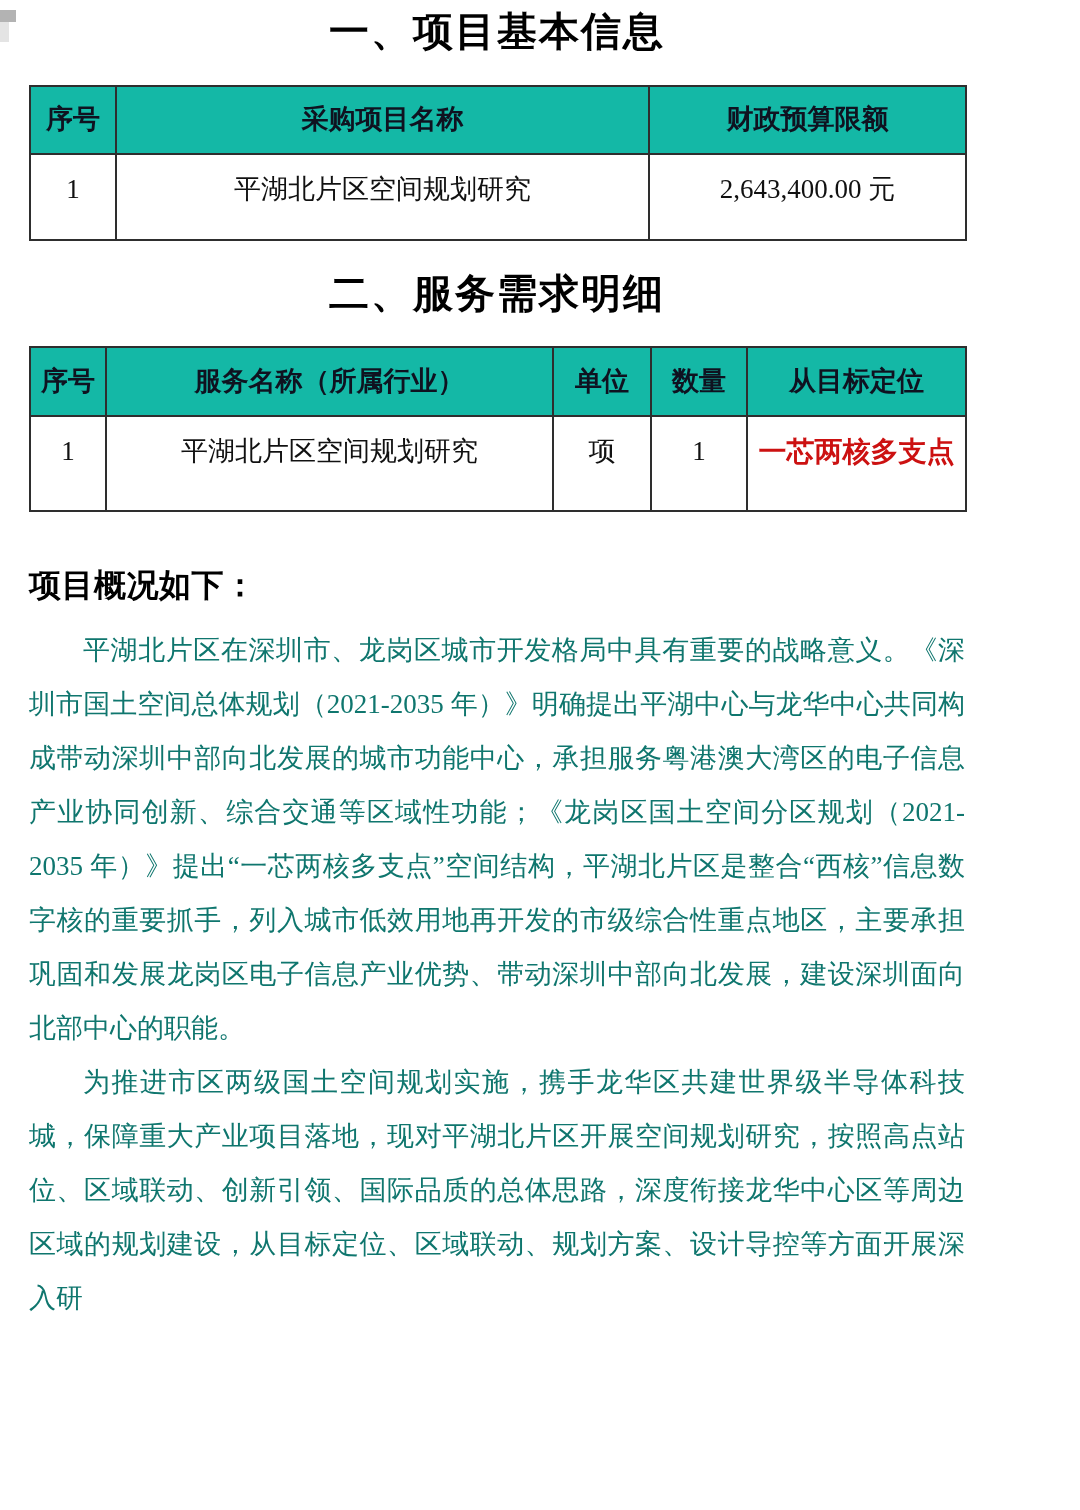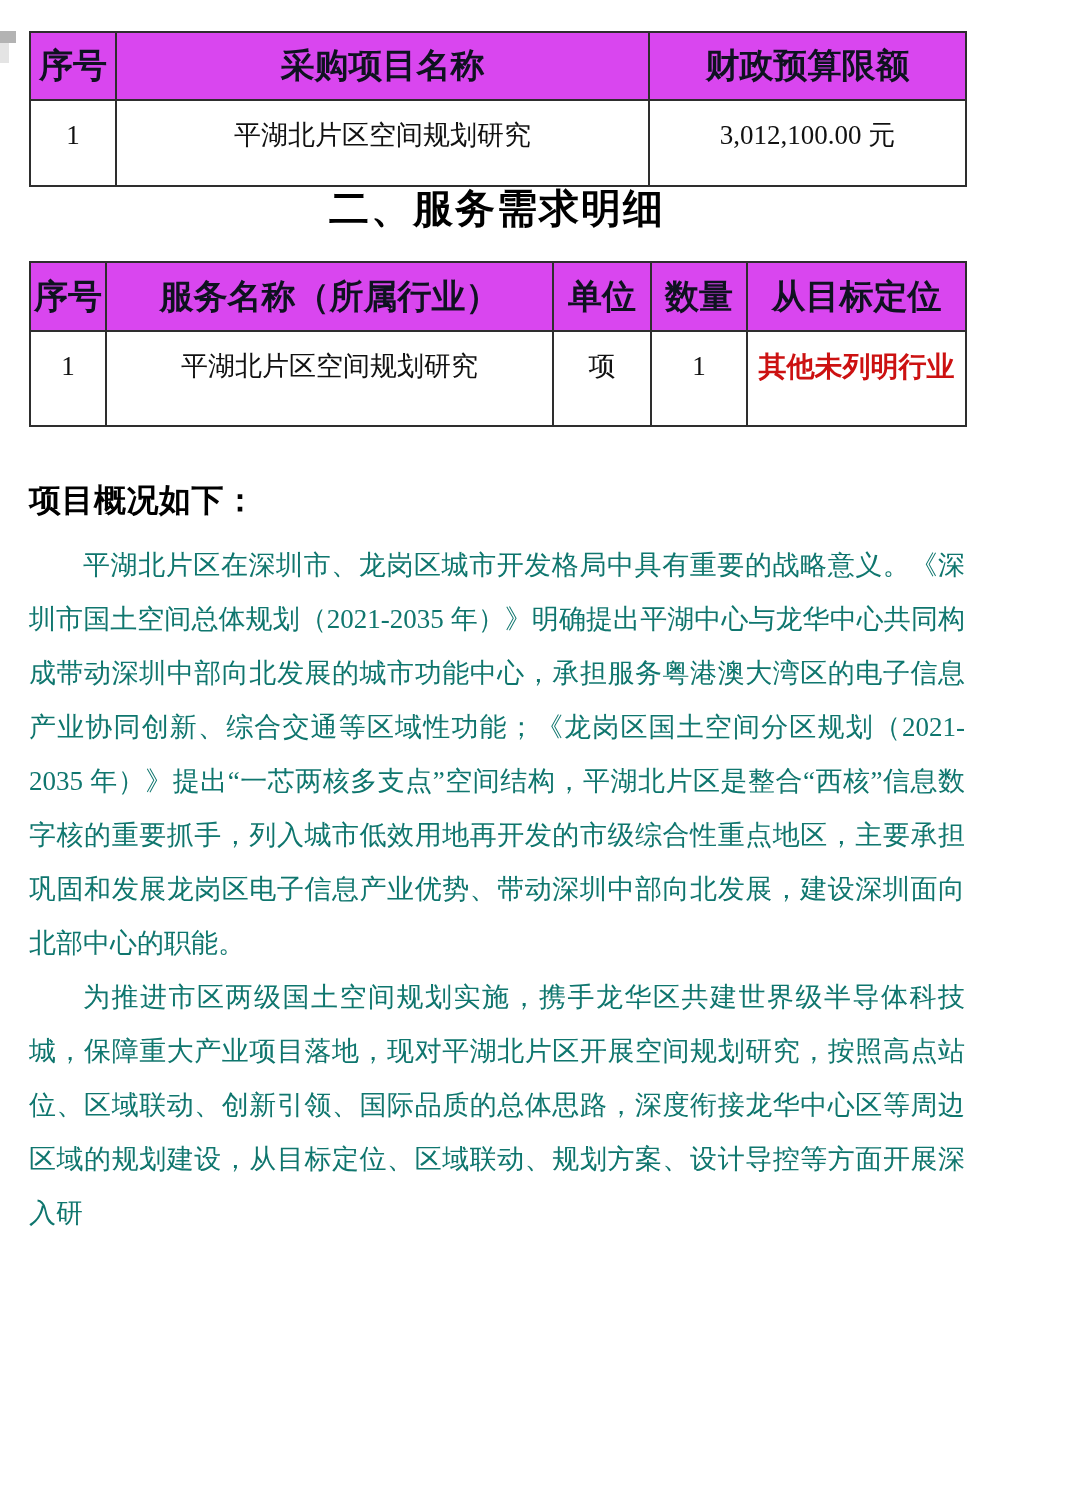--- a/index.html
+++ b/index.html
@@ -7,29 +7,29 @@
        font-family:"Liberation Serif","DejaVu Serif",serif;}
   .page{position:relative;box-sizing:border-box;width:1080px;height:1510px;
         padding:0 115px 0 29px;background:#ffffff;}
   .artifact{position:absolute;left:0;top:0;width:16px;height:12px;background:#b3b3b3;}
   .artifact::after{content:"";position:absolute;left:0;top:12px;width:9px;height:20px;background:#e4e4e4;}
 
   h1.sec-title{margin:0;text-align:center;color:#000;
        font-family:"Liberation Serif","DejaVu Serif",serif;
        font-weight:bold;font-size:40px;line-height:44px;letter-spacing:2px;}
   #sec1-title{margin-top:10px;}
-  #sec2-title{}
+  #sec2-title{margin-top:31px;}
 
   table{border-collapse:collapse;table-layout:fixed;width:936px;}
   .t1{margin-top:31px;}
   .t2{margin-top:30px;}
   th,td{border:2px solid #2e2e2e;text-align:center;overflow:hidden;padding:0;}
-  th{background:#d946ef;color:#0f1220;vertical-align:middle;height:66px;
+  th{background:#14b8a6;color:#0f1220;vertical-align:middle;height:66px;
      font-family:"Liberation Sans","DejaVu Sans",sans-serif;
-     font-weight:bold;font-size:34px;line-height:1.1;}
+     font-weight:bold;font-size:27px;line-height:1.1;}
   .t2 th{height:67px;}
   td{vertical-align:top;padding-top:20px;color:#111;
      font-family:"Liberation Serif","DejaVu Serif",serif;
      font-size:27px;line-height:1.1;}
   .t1 td{height:64px;}
   .t2 td{height:73px;}
   td.red{color:#cc1111;font-weight:bold;font-size:28px;
      font-family:"Liberation Sans","DejaVu Sans",sans-serif;}
 
   h2.overview-heading{margin:51px 0 12px;color:#000;
@@ -39,39 +39,40 @@
      font-size:27px;line-height:54px;text-align:justify;text-indent:2em;}
   p.body-par + p.body-par{margin-top:0;}
 </style>
 </head>
 <body>
 
 <div class="page">
 
   <div class="artifact"></div>
 
+  <h1 class="sec-title" id="sec1-title">一、项目基本信息</h1>
 
   <table class="t1">
     <colgroup>
       <col style="width:86px">
       <col style="width:533px">
       <col style="width:317px">
     </colgroup>
     <thead>
       <tr>
         <th>序号</th>
         <th>采购项目名称</th>
         <th>财政预算限额</th>
       </tr>
     </thead>
     <tbody>
       <tr>
         <td>1</td>
         <td>平湖北片区空间规划研究</td>
-        <td>3,012,100.00 元</td>
+        <td>2,643,400.00 元</td>
       </tr>
     </tbody>
   </table>
 
   <h1 class="sec-title" id="sec2-title">二、服务需求明细</h1>
 
   <table class="t2">
     <colgroup>
       <col style="width:76px">
       <col style="width:447px">
@@ -87,21 +88,21 @@
         <th>数量</th>
         <th>从目标定位</th>
       </tr>
     </thead>
     <tbody>
       <tr>
         <td>1</td>
         <td>平湖北片区空间规划研究</td>
         <td>项</td>
         <td>1</td>
-        <td class="red">其他未列明行业</td>
+        <td class="red">一芯两核多支点</td>
       </tr>
     </tbody>
   </table>
 
   <h2 class="overview-heading">项目概况如下：</h2>
 
   <p class="body-par">平湖北片区在深圳市、龙岗区城市开发格局中具有重要的战略意义。《深圳市国土空间总体规划（2021-2035 年）》明确提出平湖中心与龙华中心共同构成带动深圳中部向北发展的城市功能中心，承担服务粤港澳大湾区的电子信息产业协同创新、综合交通等区域性功能；《龙岗区国土空间分区规划（2021-2035 年）》提出“一芯两核多支点”空间结构，平湖北片区是整合“西核”信息数字核的重要抓手，列入城市低效用地再开发的市级综合性重点地区，主要承担巩固和发展龙岗区电子信息产业优势、带动深圳中部向北发展，建设深圳面向北部中心的职能。</p>
   <p class="body-par">为推进市区两级国土空间规划实施，携手龙华区共建世界级半导体科技城，保障重大产业项目落地，现对平湖北片区开展空间规划研究，按照高点站位、区域联动、创新引领、国际品质的总体思路，深度衔接龙华中心区等周边区域的规划建设，从目标定位、区域联动、规划方案、设计导控等方面开展深入研</p>
 
 </div>

